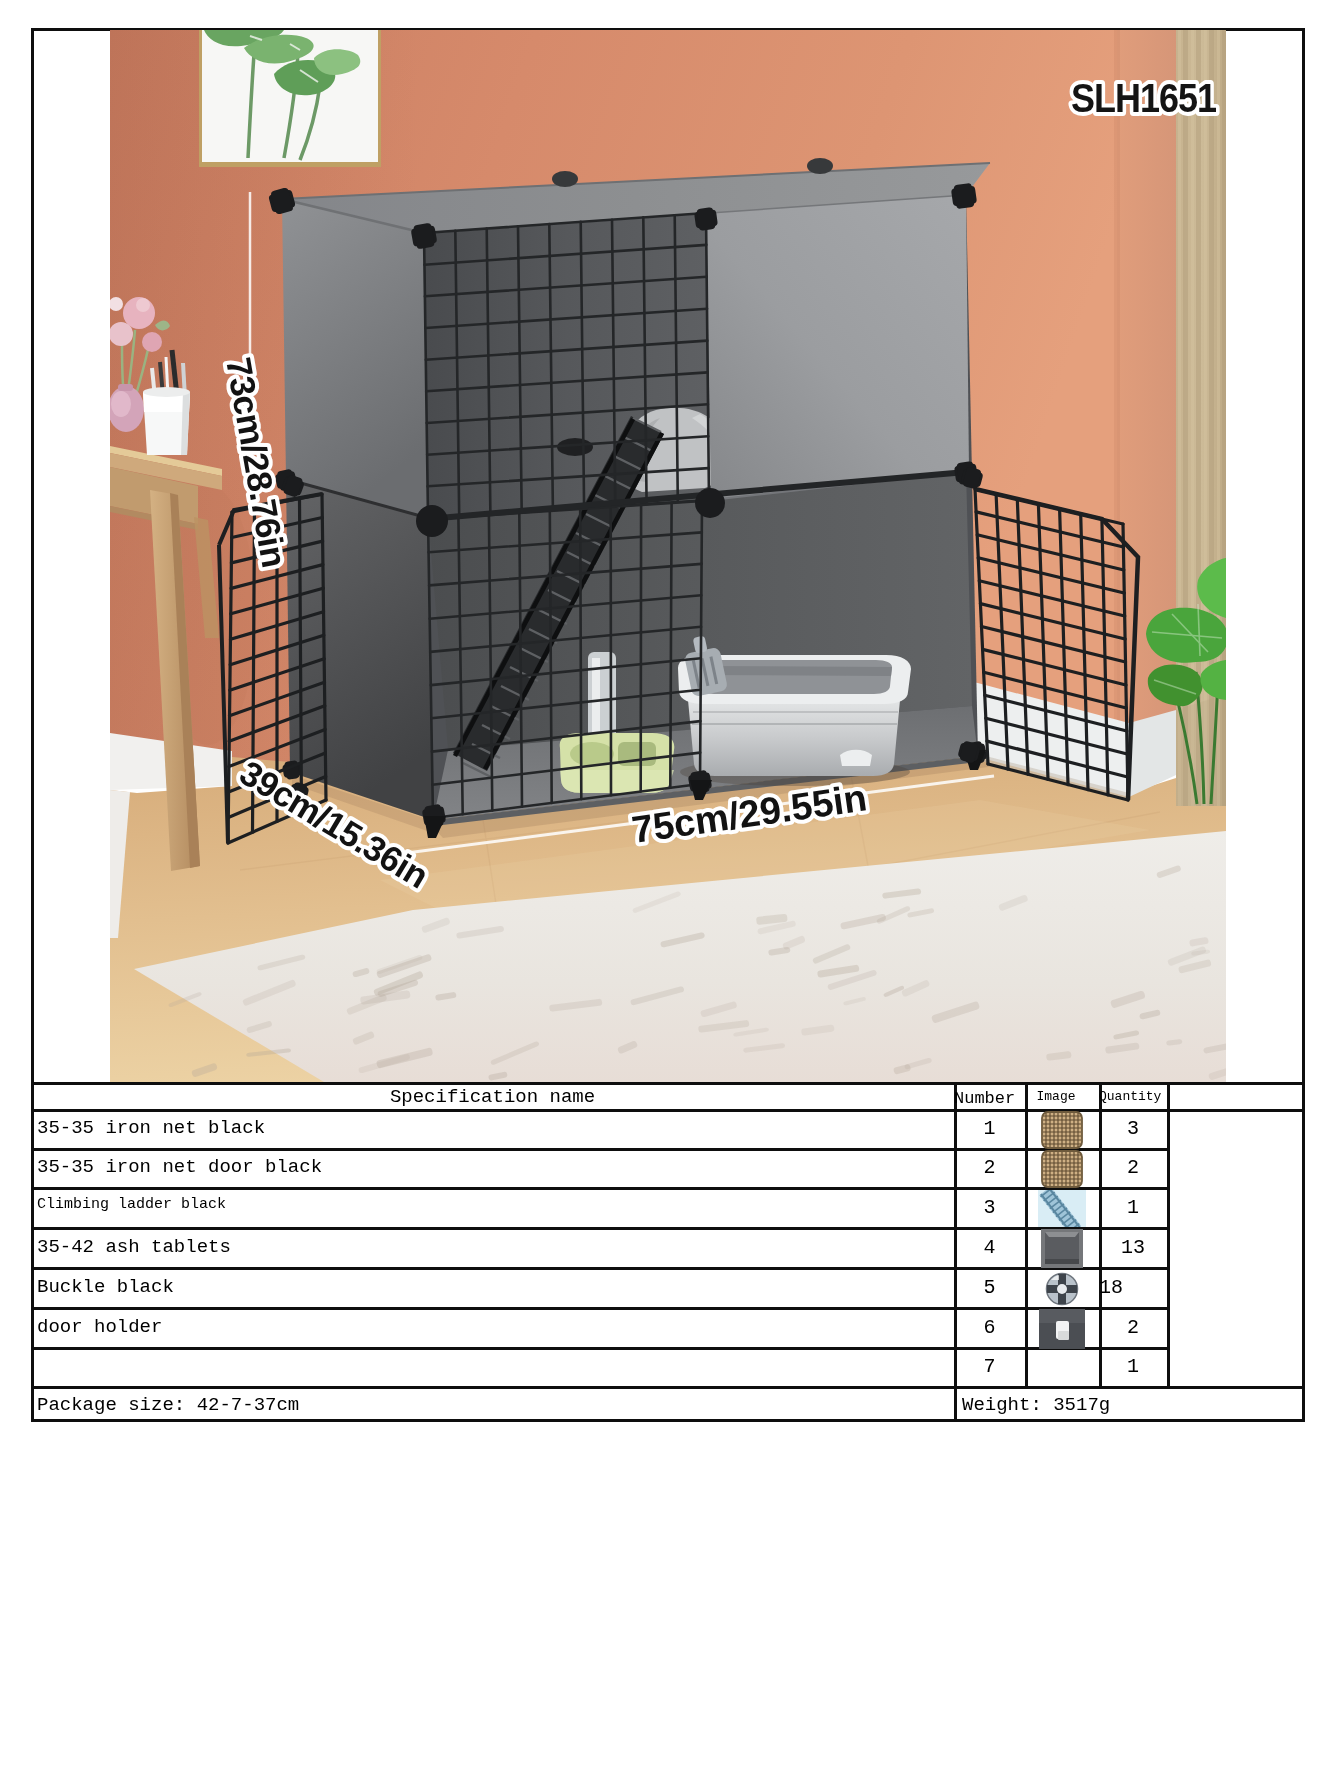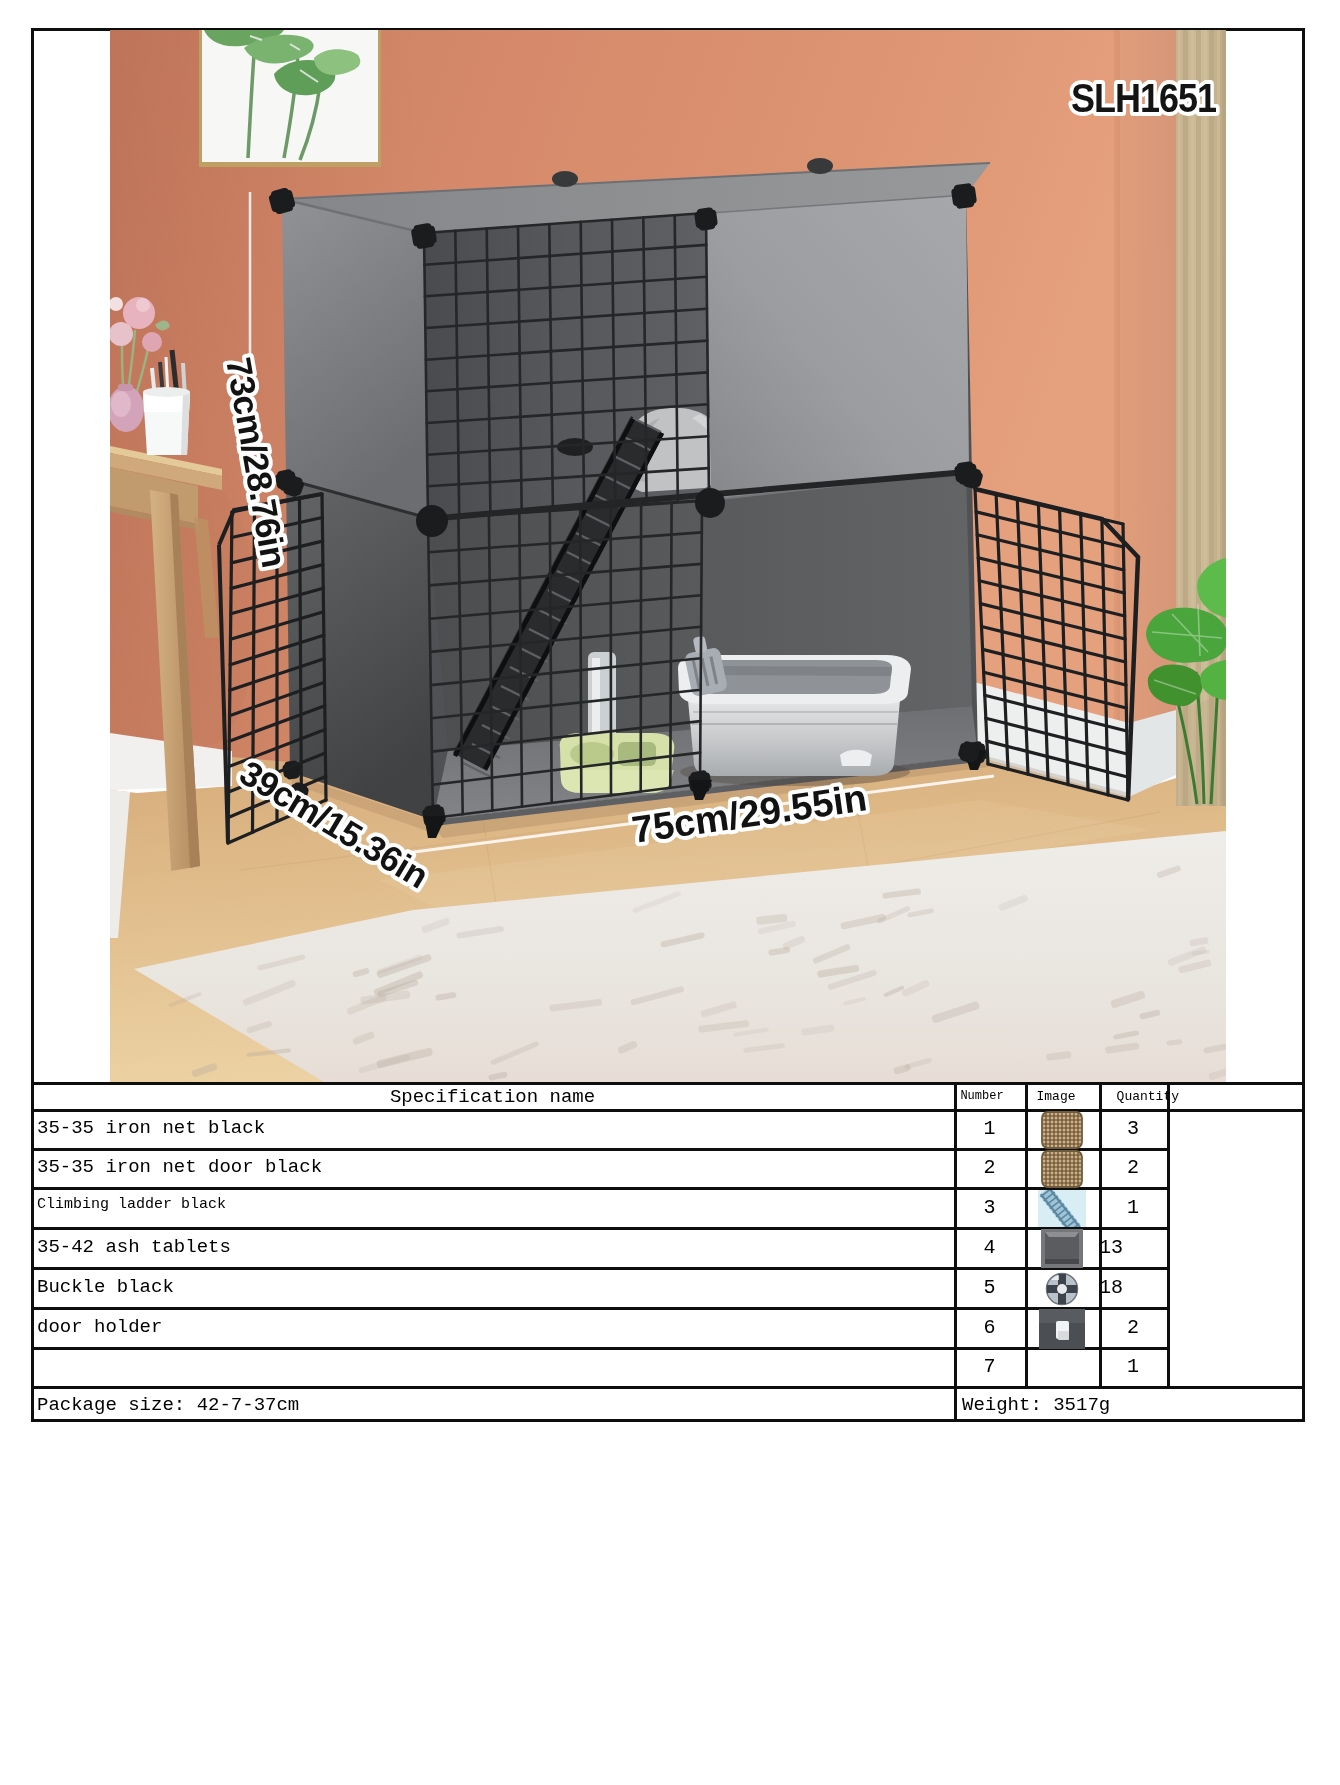--- a/index.html
+++ b/index.html
@@ -480,35 +480,35 @@
 <div class="abs ln" style="left:31px;top:1227px;width:1139px;height:3px"></div>
 <div class="abs ln" style="left:31px;top:1267px;width:1139px;height:3px"></div>
 <div class="abs ln" style="left:31px;top:1307px;width:1139px;height:3px"></div>
 <div class="abs ln" style="left:31px;top:1347px;width:1139px;height:3px"></div>
 <div class="abs ln" style="left:31px;top:1386px;width:1274px;height:3px"></div>
 <div class="abs ln" style="left:954px;top:1082px;width:3px;height:340px"></div>
 <div class="abs ln" style="left:1025px;top:1082px;width:3px;height:307px"></div>
 <div class="abs ln" style="left:1099px;top:1082px;width:3px;height:307px"></div>
 <div class="abs ln" style="left:1167px;top:1082px;width:3px;height:307px"></div>
 <div class="abs tmono" style="left:31px;top:1086px;width:923px;text-align:center;font-size:19px">Specification name</div>
-<div class="abs tmono" style="left:954px;top:1089px;width:56px;text-align:center;font-size:12px">Number</div>
+<div class="abs tmono" style="left:954px;top:1089px;width:56px;text-align:center;font-size:17px">Number</div>
 <div class="abs tmono" style="left:1025px;top:1089px;width:62px;text-align:center;font-size:13px">Image</div>
-<div class="abs tmono" style="left:1099px;top:1089px;width:80px;text-align:right;font-size:13px">Quantity</div>
+<div class="abs tmono" style="left:1099px;top:1089px;width:80px;text-align:left;font-size:13px">Quantity</div>
 <div class="abs tmono" style="left:37px;top:1117px;font-size:19px">35-35 iron net black</div>
 <div class="abs tmono" style="left:954px;top:1117px;width:71px;text-align:center;font-size:20px">1</div>
 <div class="abs tmono" style="left:1099px;top:1117px;width:68px;text-align:center;font-size:20px">3</div>
 <div class="abs tmono" style="left:37px;top:1156px;font-size:19px">35-35 iron net door black</div>
 <div class="abs tmono" style="left:954px;top:1156px;width:71px;text-align:center;font-size:20px">2</div>
 <div class="abs tmono" style="left:1099px;top:1156px;width:68px;text-align:center;font-size:20px">2</div>
 <div class="abs tmono" style="left:37px;top:1196px;font-size:15px">Climbing ladder black</div>
 <div class="abs tmono" style="left:954px;top:1196px;width:71px;text-align:center;font-size:20px">3</div>
 <div class="abs tmono" style="left:1099px;top:1196px;width:68px;text-align:center;font-size:20px">1</div>
 <div class="abs tmono" style="left:37px;top:1236px;font-size:19px">35-42 ash tablets</div>
 <div class="abs tmono" style="left:954px;top:1236px;width:71px;text-align:center;font-size:20px">4</div>
-<div class="abs tmono" style="left:1099px;top:1236px;width:68px;font-size:20px">13</div>
+<div class="abs tmono" style="left:1099px;top:1236px;width:68px;text-align:center;font-size:20px">13</div>
 <div class="abs tmono" style="left:37px;top:1276px;font-size:19px">Buckle black</div>
 <div class="abs tmono" style="left:954px;top:1276px;width:71px;text-align:center;font-size:20px">5</div>
 <div class="abs tmono" style="left:1099px;top:1276px;width:68px;text-align:left;font-size:20px">18</div>
 <div class="abs tmono" style="left:37px;top:1316px;font-size:19px">door holder</div>
 <div class="abs tmono" style="left:954px;top:1316px;width:71px;text-align:center;font-size:20px">6</div>
 <div class="abs tmono" style="left:1099px;top:1316px;width:68px;text-align:center;font-size:20px">2</div>
 <div class="abs tmono" style="left:954px;top:1355px;width:71px;text-align:center;font-size:20px">7</div>
 <div class="abs tmono" style="left:1099px;top:1355px;width:68px;text-align:center;font-size:20px">1</div>
 <div class="abs tmono" style="left:37px;top:1394px;font-size:19px">Package size: 42-7-37cm</div>
 <div class="abs tmono" style="left:962px;top:1394px;font-size:19px">Weight: 3517g</div>

